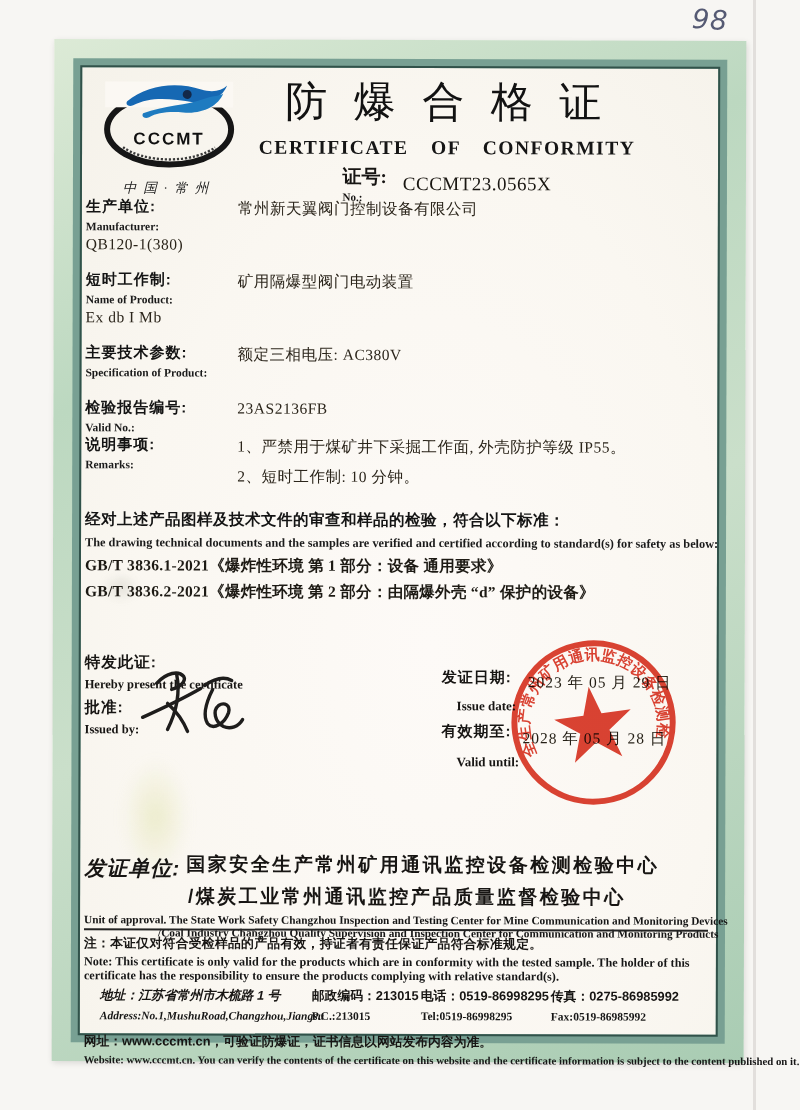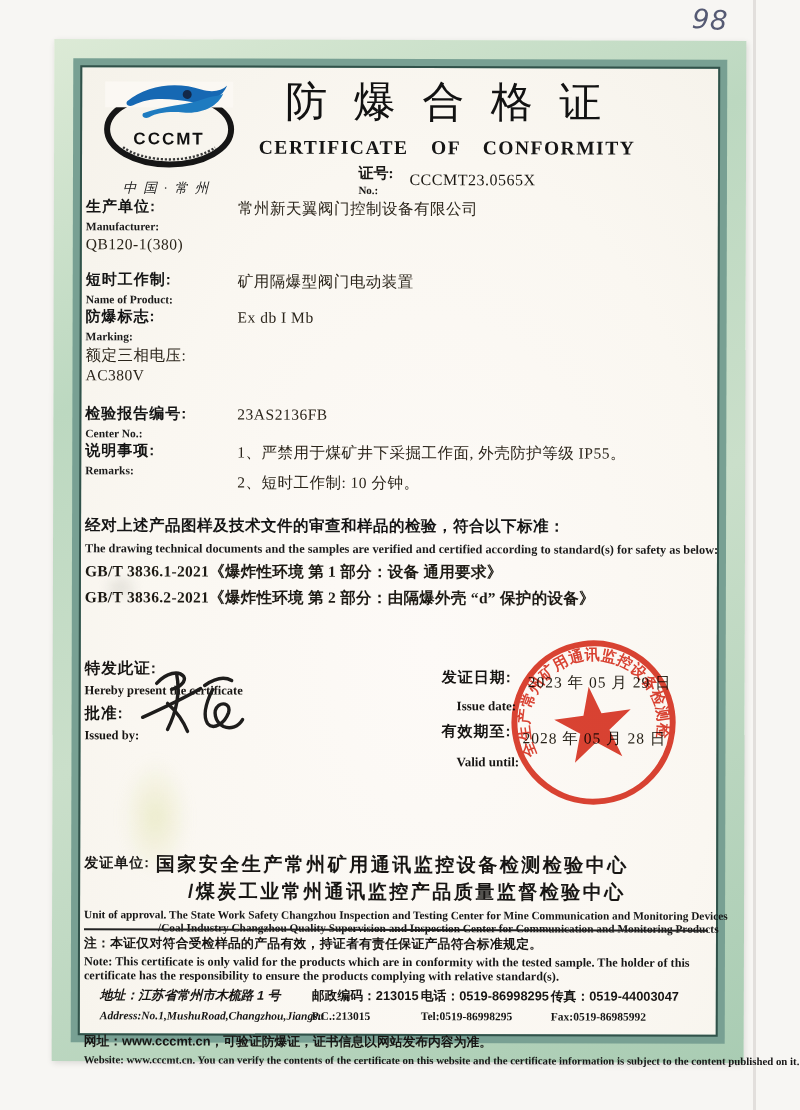--- a/index.html
+++ b/index.html
@@ -33,23 +33,23 @@
   
   .logo{position:absolute;left:12px;top:14px;width:150px;text-align:center;}
   .logo-region{margin-top:4px;font-size:13.5px;font-weight:normal;font-style:italic;letter-spacing:7px;color:#1c1c1c;}
 
   
   .header{position:absolute;left:130px;top:6px;width:470px;text-align:center;}
   .title{font-size:42px;letter-spacing:8px;font-weight:500;color:#121212;white-space:nowrap;}
   .subtitle{margin-top:7px;font-size:19.5px;font-weight:bold;letter-spacing:1.5px;word-spacing:16px;color:#151515;}
   .certno-row{margin-top:5px;display:flex;justify-content:center;align-items:center;}
   .certno-labels{text-align:left;}
-  .certno-cn{font-size:15px;font-weight:bold;}
+  .certno-cn{font-size:19px;font-weight:bold;}
   .certno-en{font-size:11px;font-weight:bold;margin-top:1px;}
-  .certno-val{font-size:16px;letter-spacing:.5px;margin-left:16px;font-weight:500;color:#1a1712;}
+  .certno-val{font-size:19px;letter-spacing:.5px;margin-left:16px;font-weight:500;color:#1a1712;}
 
   
   .main{position:absolute;left:4px;top:130px;width:612px;}
   .frow{display:grid;grid-template-columns:152px 1fr;min-height:34px;margin-bottom:2px;align-items:start;}
   .lcn{font-family:"Liberation Sans","DejaVu Sans",sans-serif;font-size:15px;font-weight:bold;letter-spacing:1px;color:#141414;}
   .len{font-size:11.5px;font-weight:bold;margin-top:4px;color:#1b1b1b;}
   .fval{font-size:15.5px;color:#2b251b;letter-spacing:.5px;padding-top:1px;}
   .frow.report{margin-top:20px;}
   .rline2{margin-top:9px;}
 
@@ -71,21 +71,21 @@
   .d-lbl-en{position:absolute;font-size:13px;font-weight:bold;}
   .d-val{position:absolute;font-size:15.5px;font-weight:500;letter-spacing:1px;color:#241f15;white-space:nowrap;}
   .i-cn{left:5px;top:2px;} .i-en{left:20px;top:32px;} .i-val{left:91px;top:6px;}
   .v-cn{left:5px;top:56px;} .v-en{left:20px;top:88px;} .v-val{left:86px;top:62px;}
 
   .stamp{position:absolute;left:427px;top:568px;width:172px;height:172px;mix-blend-mode:multiply;opacity:.9;}
 
   
   .approval{position:absolute;left:4px;top:784px;width:628px;}
   .ap-row{display:flex;align-items:flex-start;}
-  .ap-lbl{font-family:"Liberation Sans","DejaVu Sans",sans-serif;font-size:14px;font-weight:bold;letter-spacing:1px;padding-top:3px;white-space:nowrap;}
+  .ap-lbl{font-family:"Liberation Sans","DejaVu Sans",sans-serif;font-size:21px;font-weight:bold;letter-spacing:1px;padding-top:3px;white-space:nowrap;font-style:italic;}
   .ap-cn1{font-family:"Liberation Sans","DejaVu Sans",sans-serif;font-size:19px;font-weight:bold;letter-spacing:2.5px;margin-left:6px;white-space:nowrap;}
   .ap-cn2{font-family:"Liberation Sans","DejaVu Sans",sans-serif;font-size:19px;font-weight:bold;letter-spacing:2.5px;margin-left:104px;margin-top:1px;white-space:nowrap;}
   .ap-en{font-size:11.3px;font-weight:bold;margin-top:4px;white-space:nowrap;color:#161616;}
   .ap-en2{margin-left:74px;margin-top:1px;}
 
   .sep{position:absolute;left:4px;top:861px;width:624px;border-top:2px solid #232323;}
 
   
   .footer{position:absolute;left:4px;top:868px;width:628px;}
   .ft-note-cn{font-family:"Liberation Sans","DejaVu Sans",sans-serif;font-size:12.8px;font-weight:bold;letter-spacing:.3px;}
@@ -149,33 +149,33 @@
         <div class="fval">QB120-1(380)</div>
       </div>
       <div class="frow">
         <div>
                 <div class="lcn">短时工作制:</div>
              <div class="len">Name of Product:</div>
               </div>
         <div class="fval">矿用隔爆型阀门电动装置</div>
       </div>
       <div class="frow">
-        <div>
-                <div class="lcn">防爆标志:</div>
-             <div class="len">Marking:</div>
-              </div>
         <div class="fval">Ex db I Mb</div>
       </div>
       <div class="frow">
+        <div>
+                <div class="lcn">主要技术参数:</div>
+             <div class="len">Specification of Product:</div>
+              </div>
         <div class="fval">额定三相电压: AC380V</div>
       </div>
       <div class="frow report">
         <div>
                 <div class="lcn">检验报告编号:</div>
-             <div class="len">Center No.:</div>
+             <div class="len">Valid No.:</div>
               </div>
         <div class="fval">23AS2136FB</div>
       </div>
       <div class="frow">
         <div>
                 <div class="lcn">说明事项:</div>
              <div class="len">Remarks:</div>
               </div>
         <div class="fval">
           <div>1、严禁用于煤矿井下采掘工作面, 外壳防护等级 IP55。</div>
@@ -245,21 +245,21 @@
 
     <div class="sep"></div>
 
     <div class="footer">
       <div class="ft-note-cn">注：本证仅对符合受检样品的产品有效，持证者有责任保证产品符合标准规定。</div>
       <div class="ft-note-en">Note: This certificate is only valid for the products which are in conformity with the tested sample. The holder of this certificate has the responsibility to ensure the products complying with relative standard(s).</div>
       <div class="contacts">
         <div class="c-item c-cn cx0">地址：江苏省常州市木梳路 1 号</div>
         <div class="c-item c-cn cx1">邮政编码：213015</div>
         <div class="c-item c-cn cx2">电话：0519-86998295</div>
-        <div class="c-item c-cn cx3">传真：0519-44003047</div>
+        <div class="c-item c-cn cx3">传真：0275-86985992</div>
         <div class="c-item c-en cx0">Address:No.1,MushuRoad,Changzhou,Jiangsu</div>
         <div class="c-item c-en cx1">P.C.:213015</div>
         <div class="c-item c-en cx2">Tel:0519-86998295</div>
         <div class="c-item c-en cx3">Fax:0519-86985992</div>
       </div>
       <div class="ft-web-cn">网址：www.cccmt.cn，可验证防爆证，证书信息以网站发布内容为准。</div>
       <div class="ft-web-en">Website: www.cccmt.cn. You can verify the contents of the certificate on this website and the certificate information is subject to the content published on it.</div>
     </div>
 
    </div>

